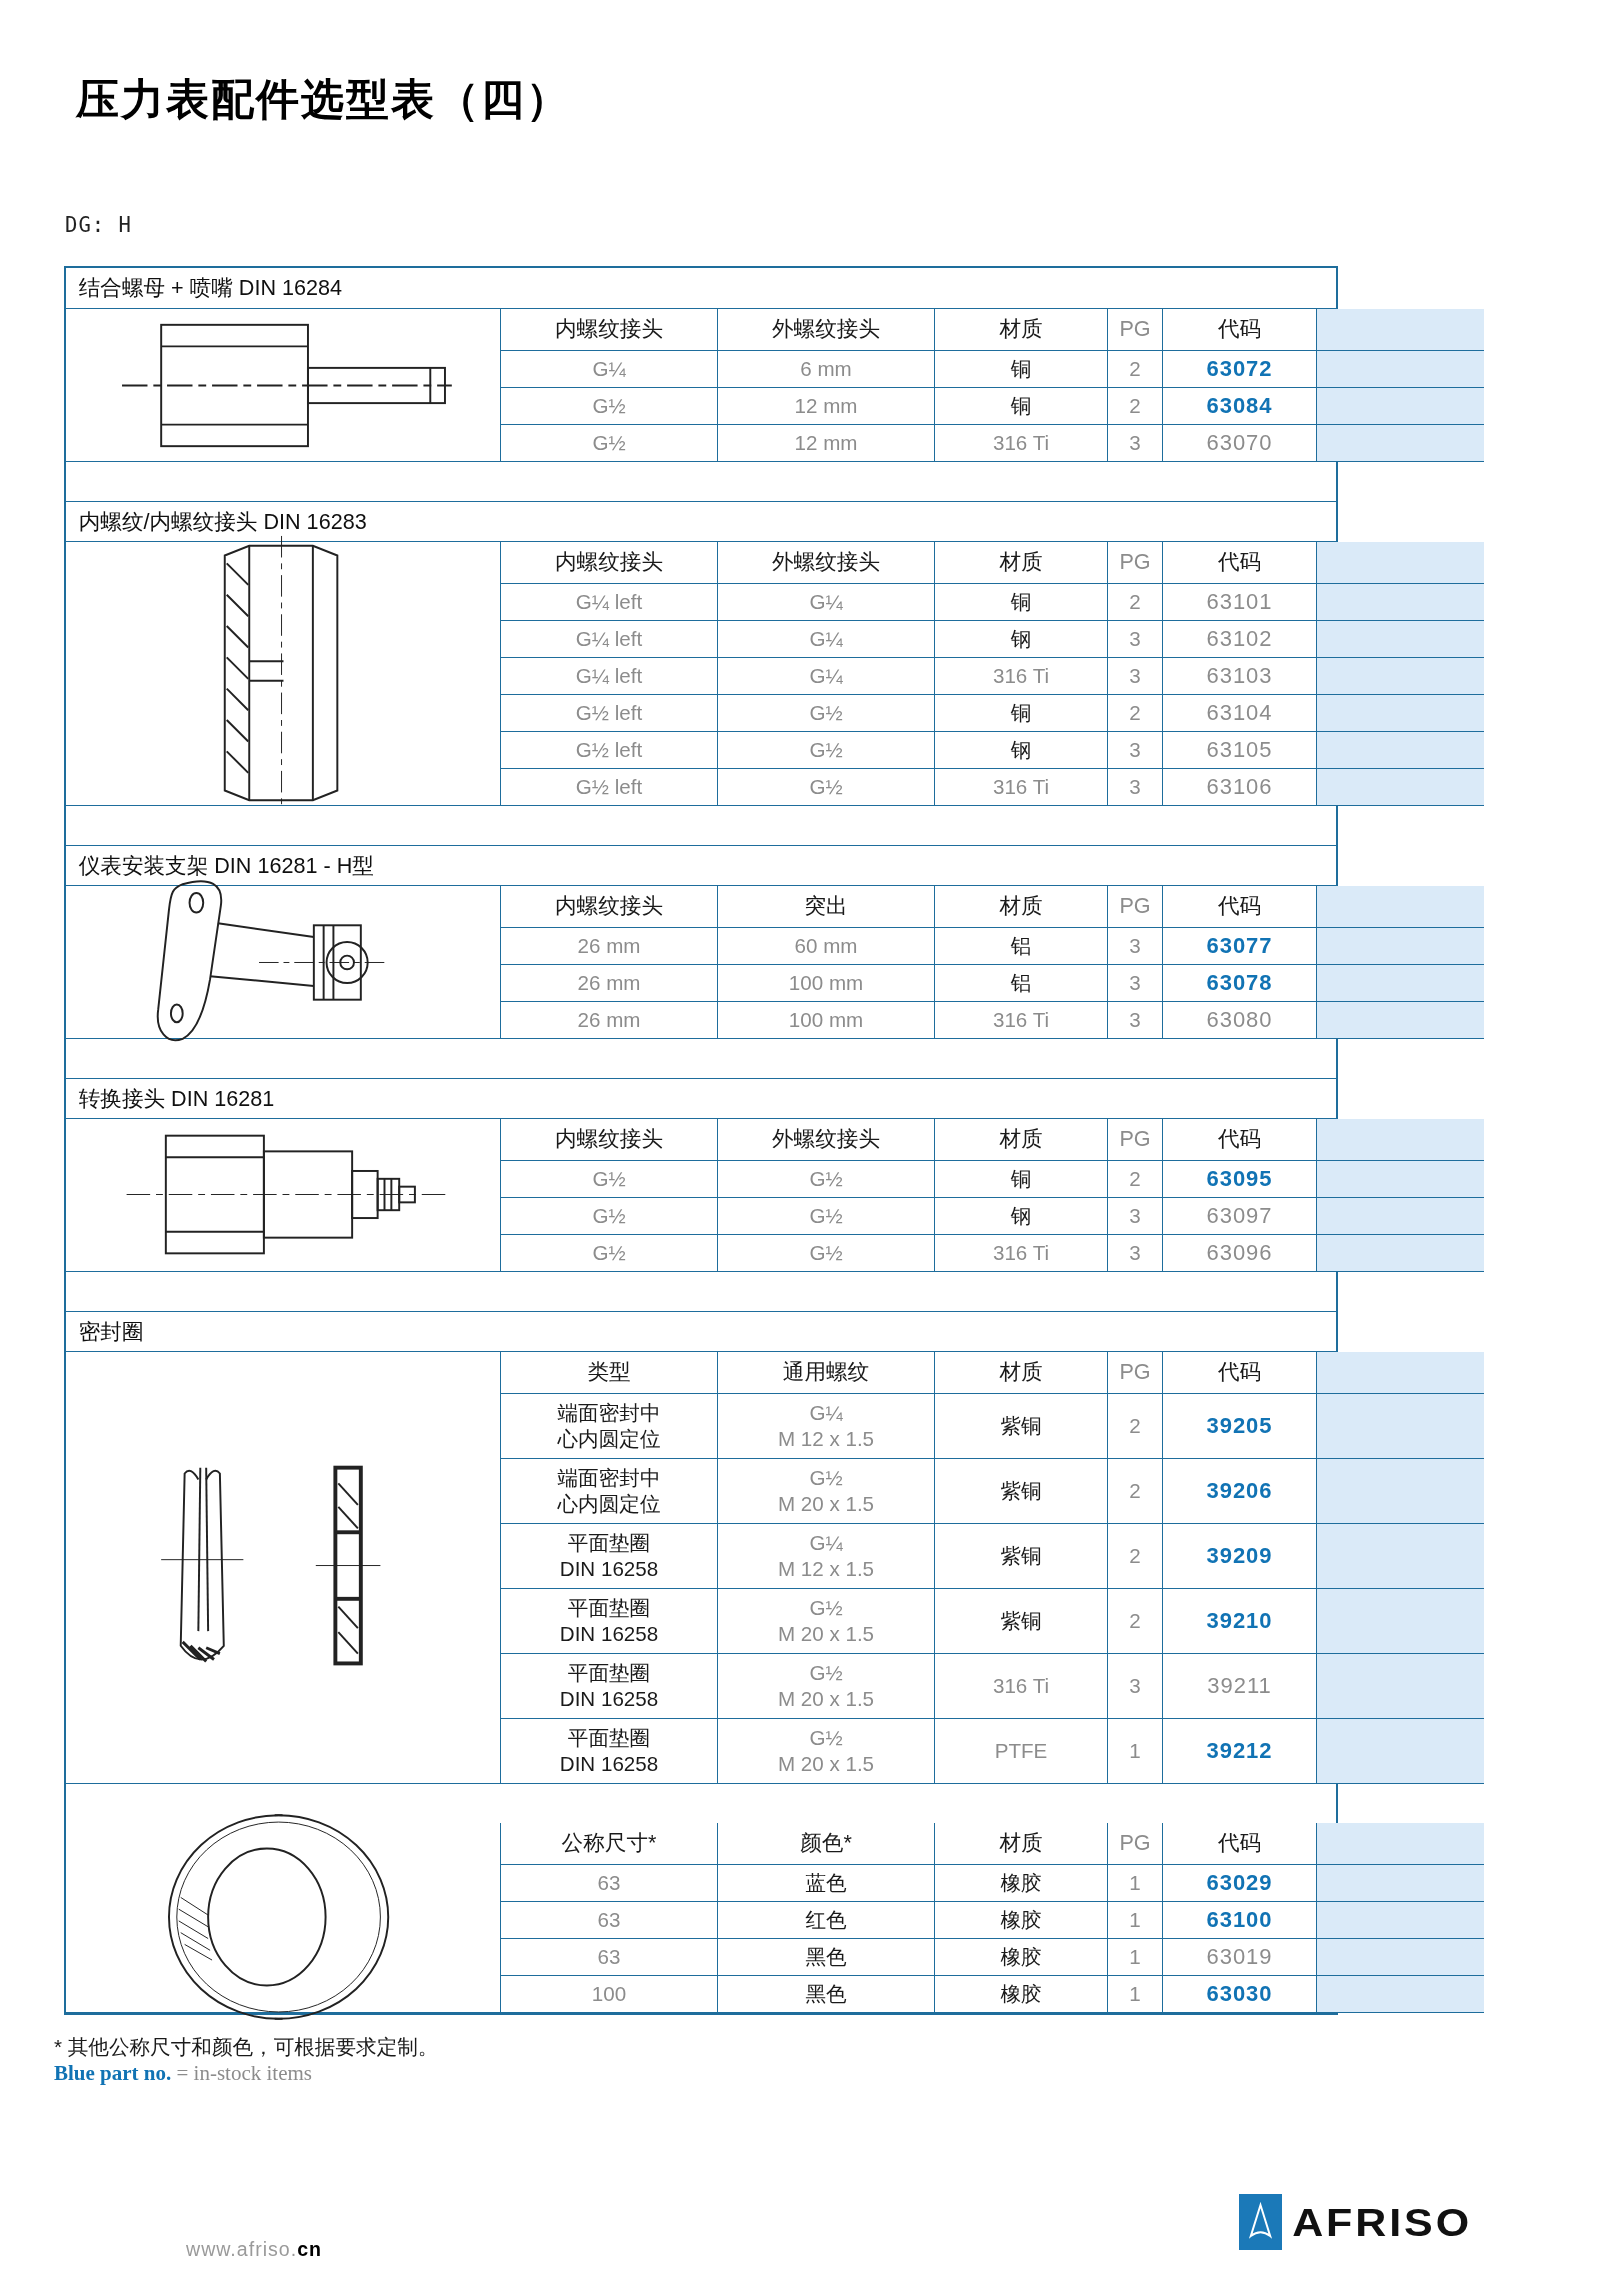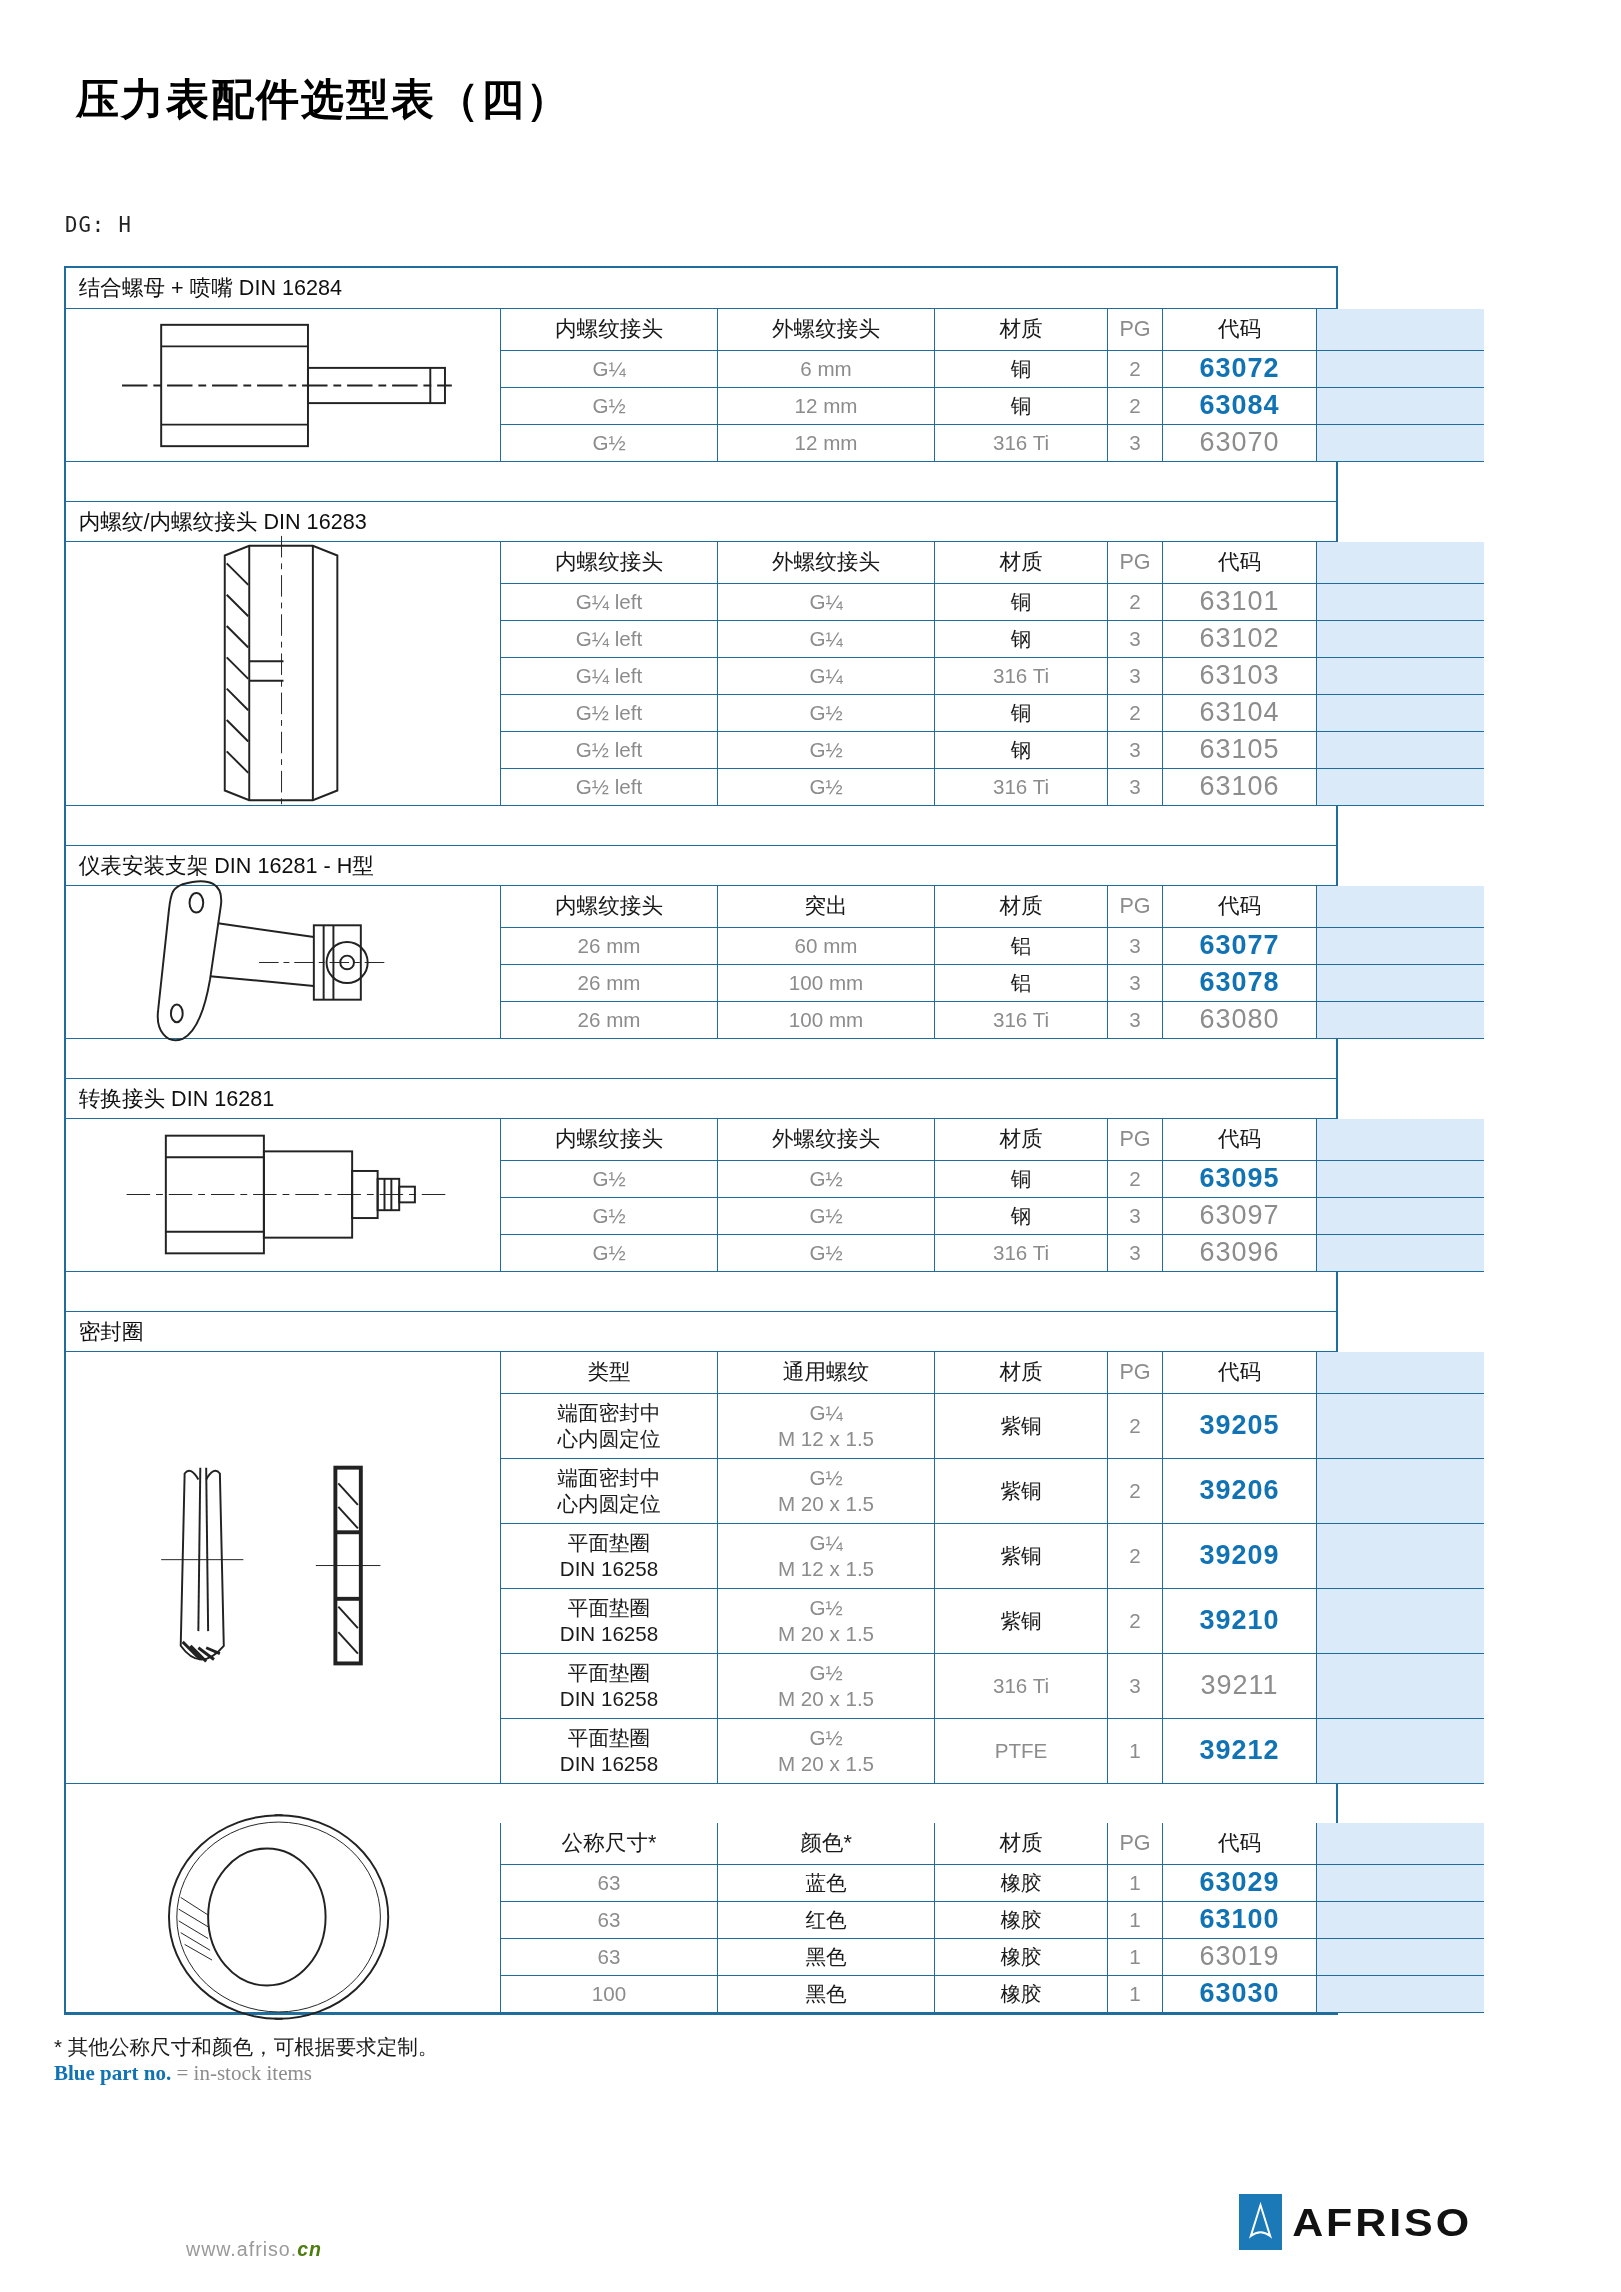--- a/index.html
+++ b/index.html
@@ -21,34 +21,34 @@
     border-bottom:1px solid var(--bd);}
   .section + .section .section-title, .sep + .section .section-title{border-top:1px solid var(--bd);}
   .sep{height:39px;background:#fff;}
 
   .section-grid{display:grid;grid-template-columns:435px 217px 217px 173px 55px 154px 167px;}
   .cell{border-right:1px solid var(--bd);border-bottom:1px solid var(--bd);
     display:flex;align-items:center;justify-content:center;text-align:center;
     font-size:20.6px;color:var(--gray);white-space:pre-line;line-height:1.25;}
   .hcell{font-size:21.6px;}
   .zh{color:var(--ink);}
-  .code{font-size:27px;letter-spacing:1px;}
+  .code{font-size:22px;letter-spacing:1px;}
   .code.blue{color:var(--accent);font-weight:bold;}
   .bluecell{background:var(--cellblue);border-right:none;}
   .drawing{grid-column:1;background:#fff;}
   .drawing svg{stroke:#222;fill:none;stroke-width:2;}
 
   .below{display:flex;justify-content:space-between;align-items:flex-start;
     width:1429px;margin:17.6px 0 0 54px;flex-direction:column;}
   .footnote{font-size:20.6px;color:#1a1a1a;}
   .legend{font-size:21px;color:var(--gray);font-family:Liberation Serif, serif;}
   .legend b{color:var(--accent);font-weight:bold;}
 
   .website{position:absolute;left:186px;top:2238px;font-size:19.6px;color:#9a9a9a;letter-spacing:1px;}
-  .website b{color:#4d7c0f;font-weight:bold;font-style:italic;}
+  .website b{color:#000000;font-weight:bold;}
 
   .logo{position:absolute;right:149px;top:2194px;display:flex;align-items:center;}
   .logo-mark{width:43px;height:56px;background:#1b79b8;display:flex;align-items:center;justify-content:center;}
   .logo-text{font-size:43px;font-weight:bold;color:#111;letter-spacing:2.9px;margin-left:9.8px;transform:scaleY(0.92);}
 </style>
 </head>
 <body>
 
 <div class="page">
 

